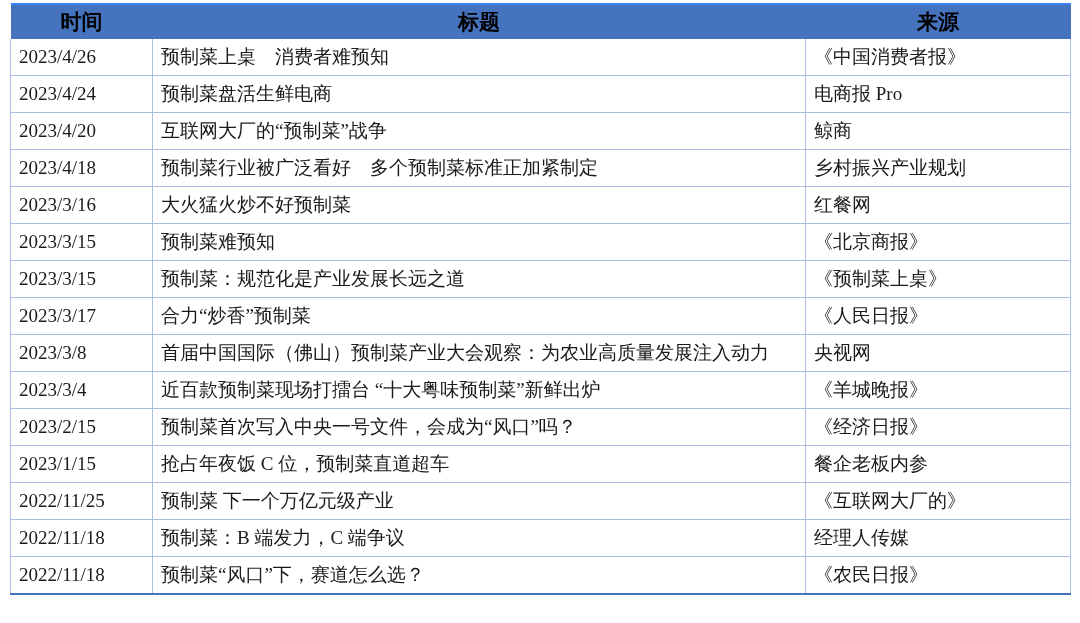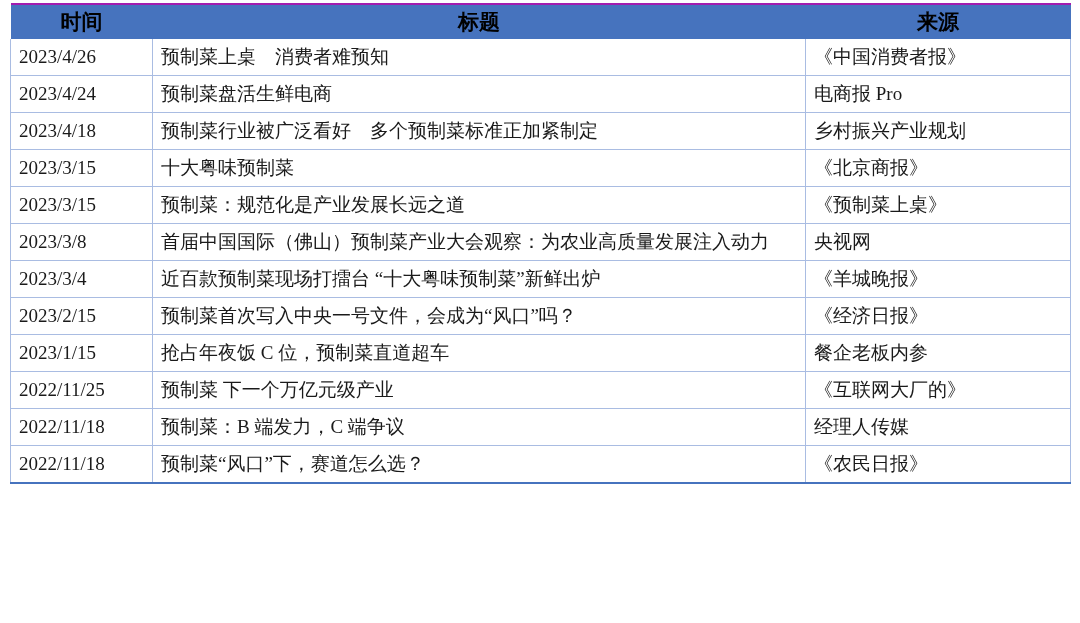--- a/index.html
+++ b/index.html
@@ -17,21 +17,21 @@
     height: 623px;
     background: #ffffff;
   }
   .news-table {
     position: absolute;
     left: 10px;
     top: 3px;
     width: 1060px;
     border-collapse: collapse;
     table-layout: fixed;
-    border-top: 2px solid #a21caf;
+    border-top: 2px solid #3b82f6;
     border-bottom: 2px solid #4673be;
   }
   col.c-time   { width: 142px; }
   col.c-title  { width: 653px; }
   col.c-source { width: 265px; }
   .news-table thead th {
     background: #4673be;
     color: #000000;
     font-weight: bold;
     font-size: 21px;
@@ -75,40 +75,55 @@
     <td>预制菜上桌　消费者难预知</td>
     <td>《中国消费者报》</td>
   </tr>
 
   <tr>
     <td>2023/4/24</td>
     <td>预制菜盘活生鲜电商</td>
     <td>电商报 Pro</td>
   </tr>
 
+  <tr>
+    <td>2023/4/20</td>
+    <td>互联网大厂的“预制菜”战争</td>
+    <td>鲸商</td>
+  </tr>
 
   <tr>
     <td>2023/4/18</td>
     <td>预制菜行业被广泛看好　多个预制菜标准正加紧制定</td>
     <td>乡村振兴产业规划</td>
   </tr>
 
+  <tr>
+    <td>2023/3/16</td>
+    <td>大火猛火炒不好预制菜</td>
+    <td>红餐网</td>
+  </tr>
 
   <tr>
     <td>2023/3/15</td>
-    <td>十大粤味预制菜</td>
+    <td>预制菜难预知</td>
     <td>《北京商报》</td>
   </tr>
 
   <tr>
     <td>2023/3/15</td>
     <td>预制菜：规范化是产业发展长远之道</td>
     <td>《预制菜上桌》</td>
   </tr>
 
+  <tr>
+    <td>2023/3/17</td>
+    <td>合力“炒香”预制菜</td>
+    <td>《人民日报》</td>
+  </tr>
 
   <tr>
     <td>2023/3/8</td>
     <td>首届中国国际（佛山）预制菜产业大会观察：为农业高质量发展注入动力</td>
     <td>央视网</td>
   </tr>
 
   <tr>
     <td>2023/3/4</td>
     <td>近百款预制菜现场打擂台 “十大粤味预制菜”新鲜出炉</td>

